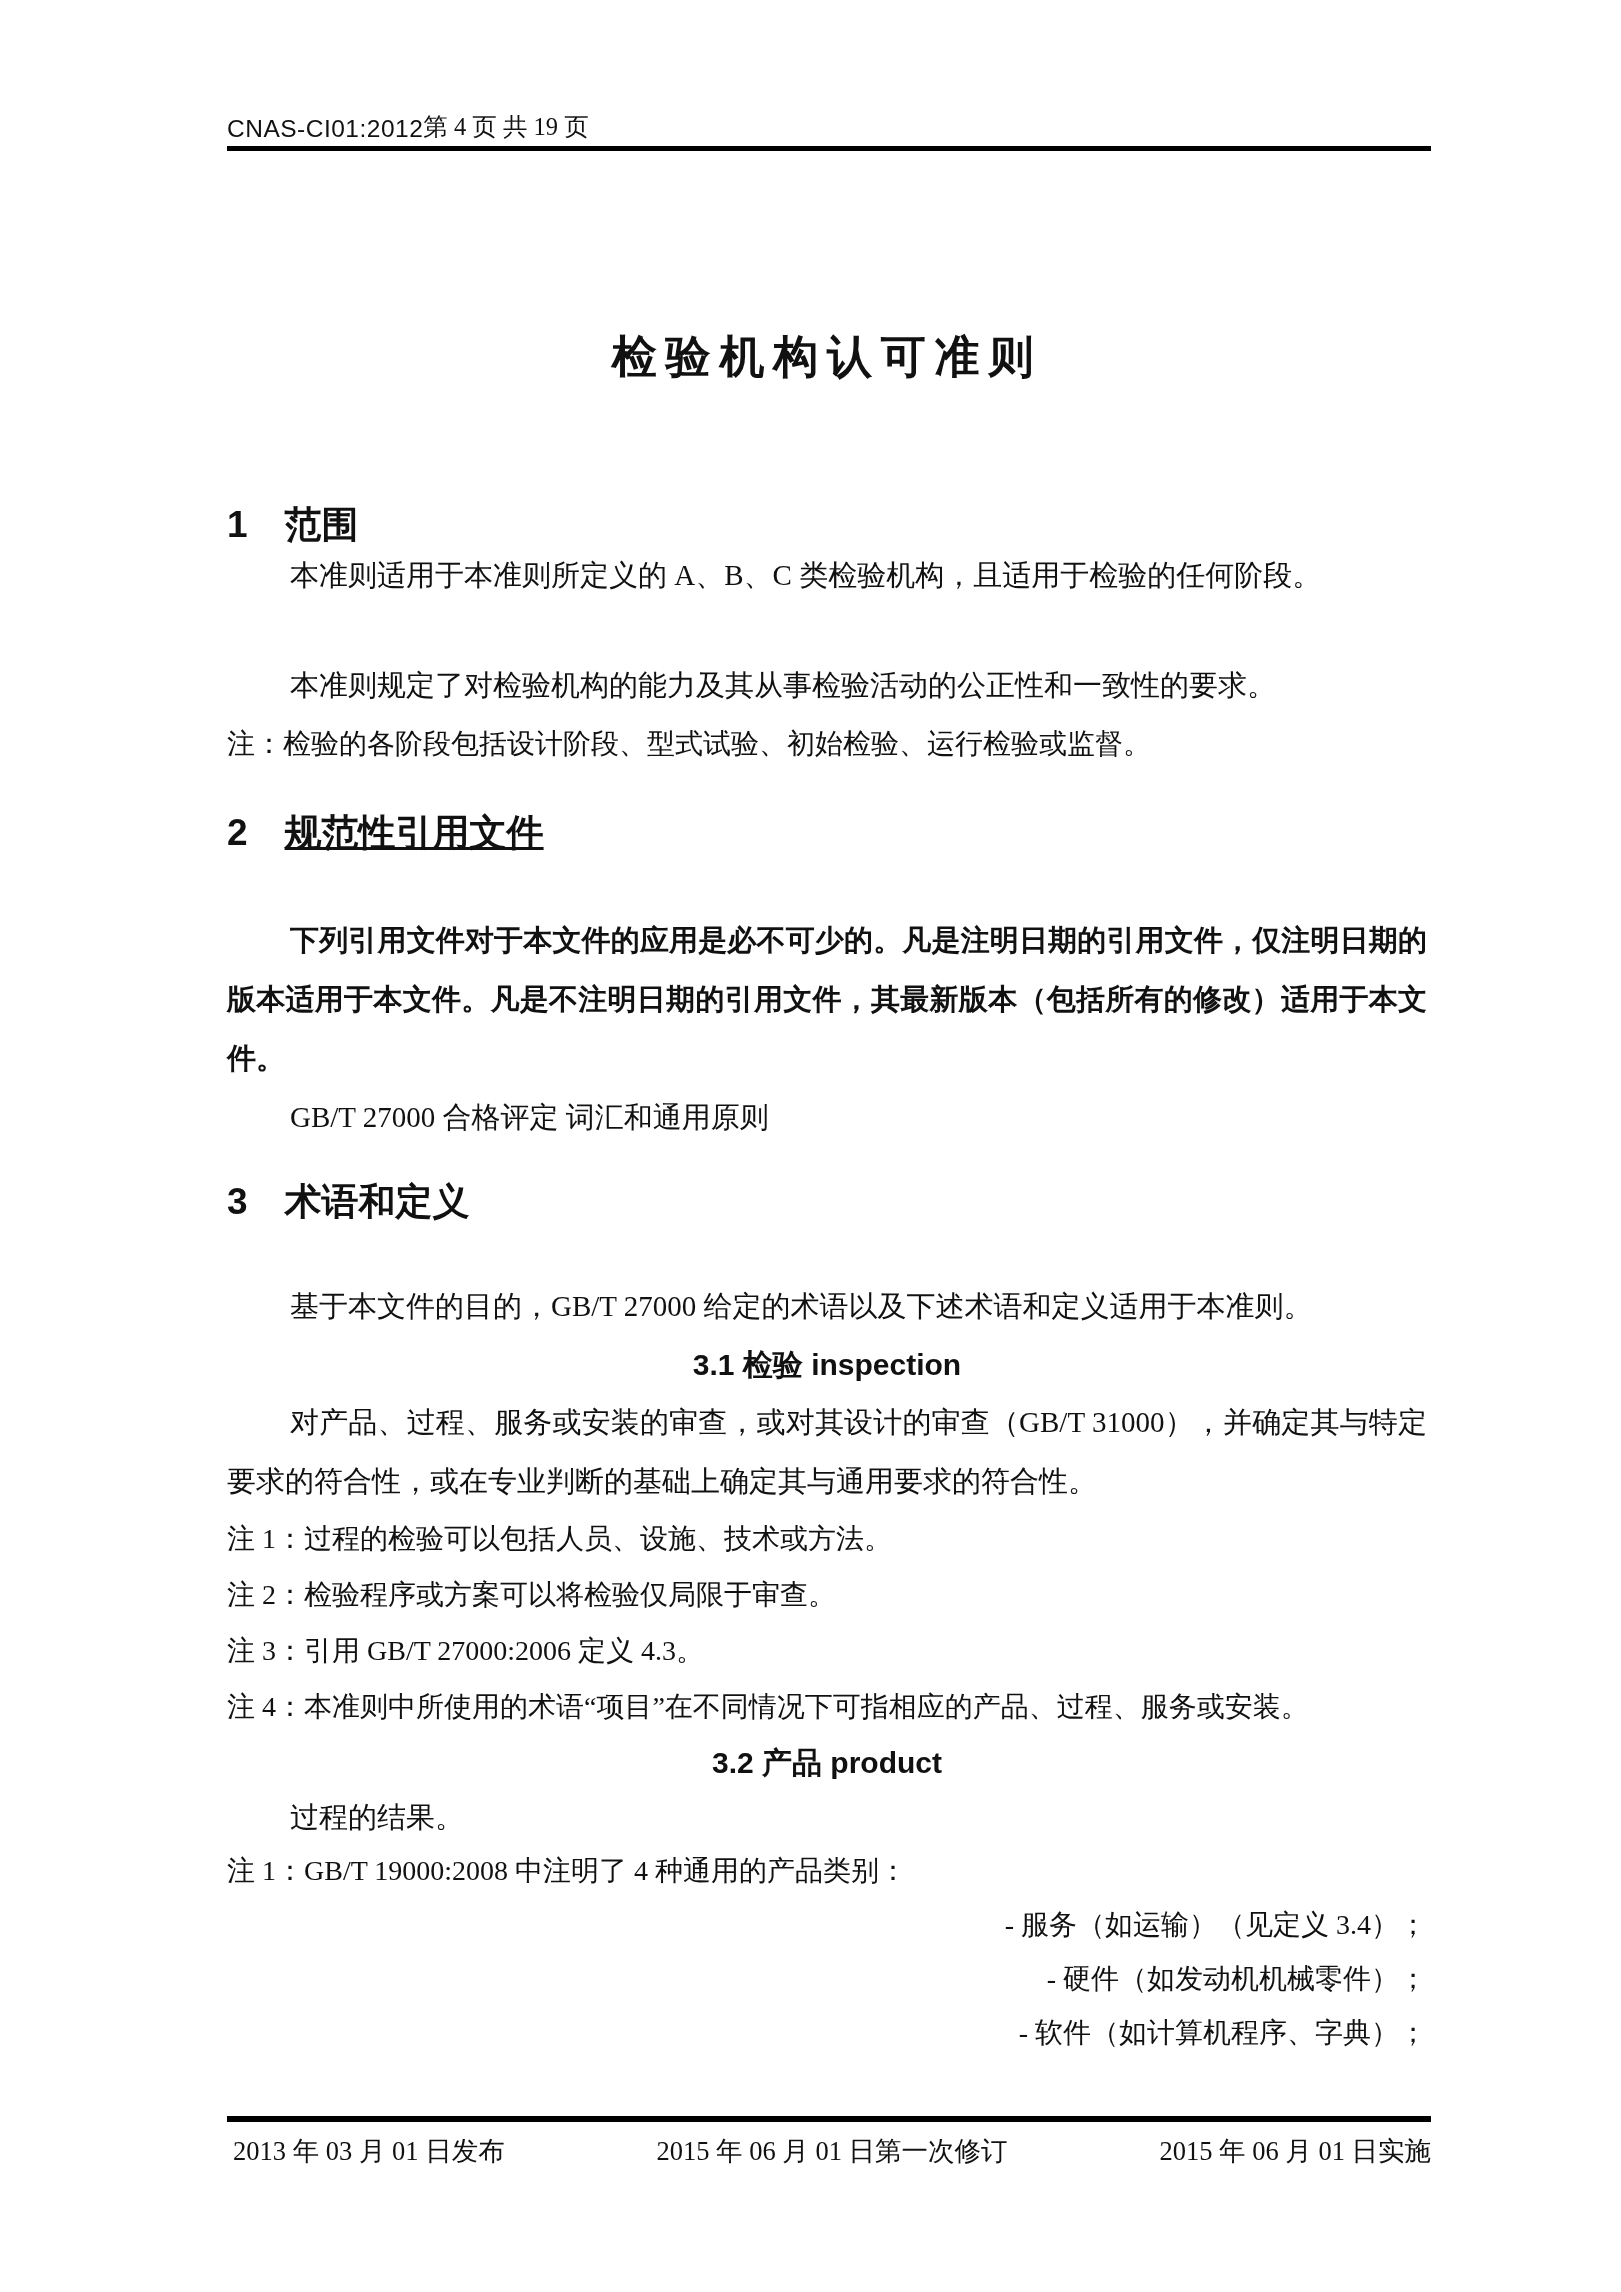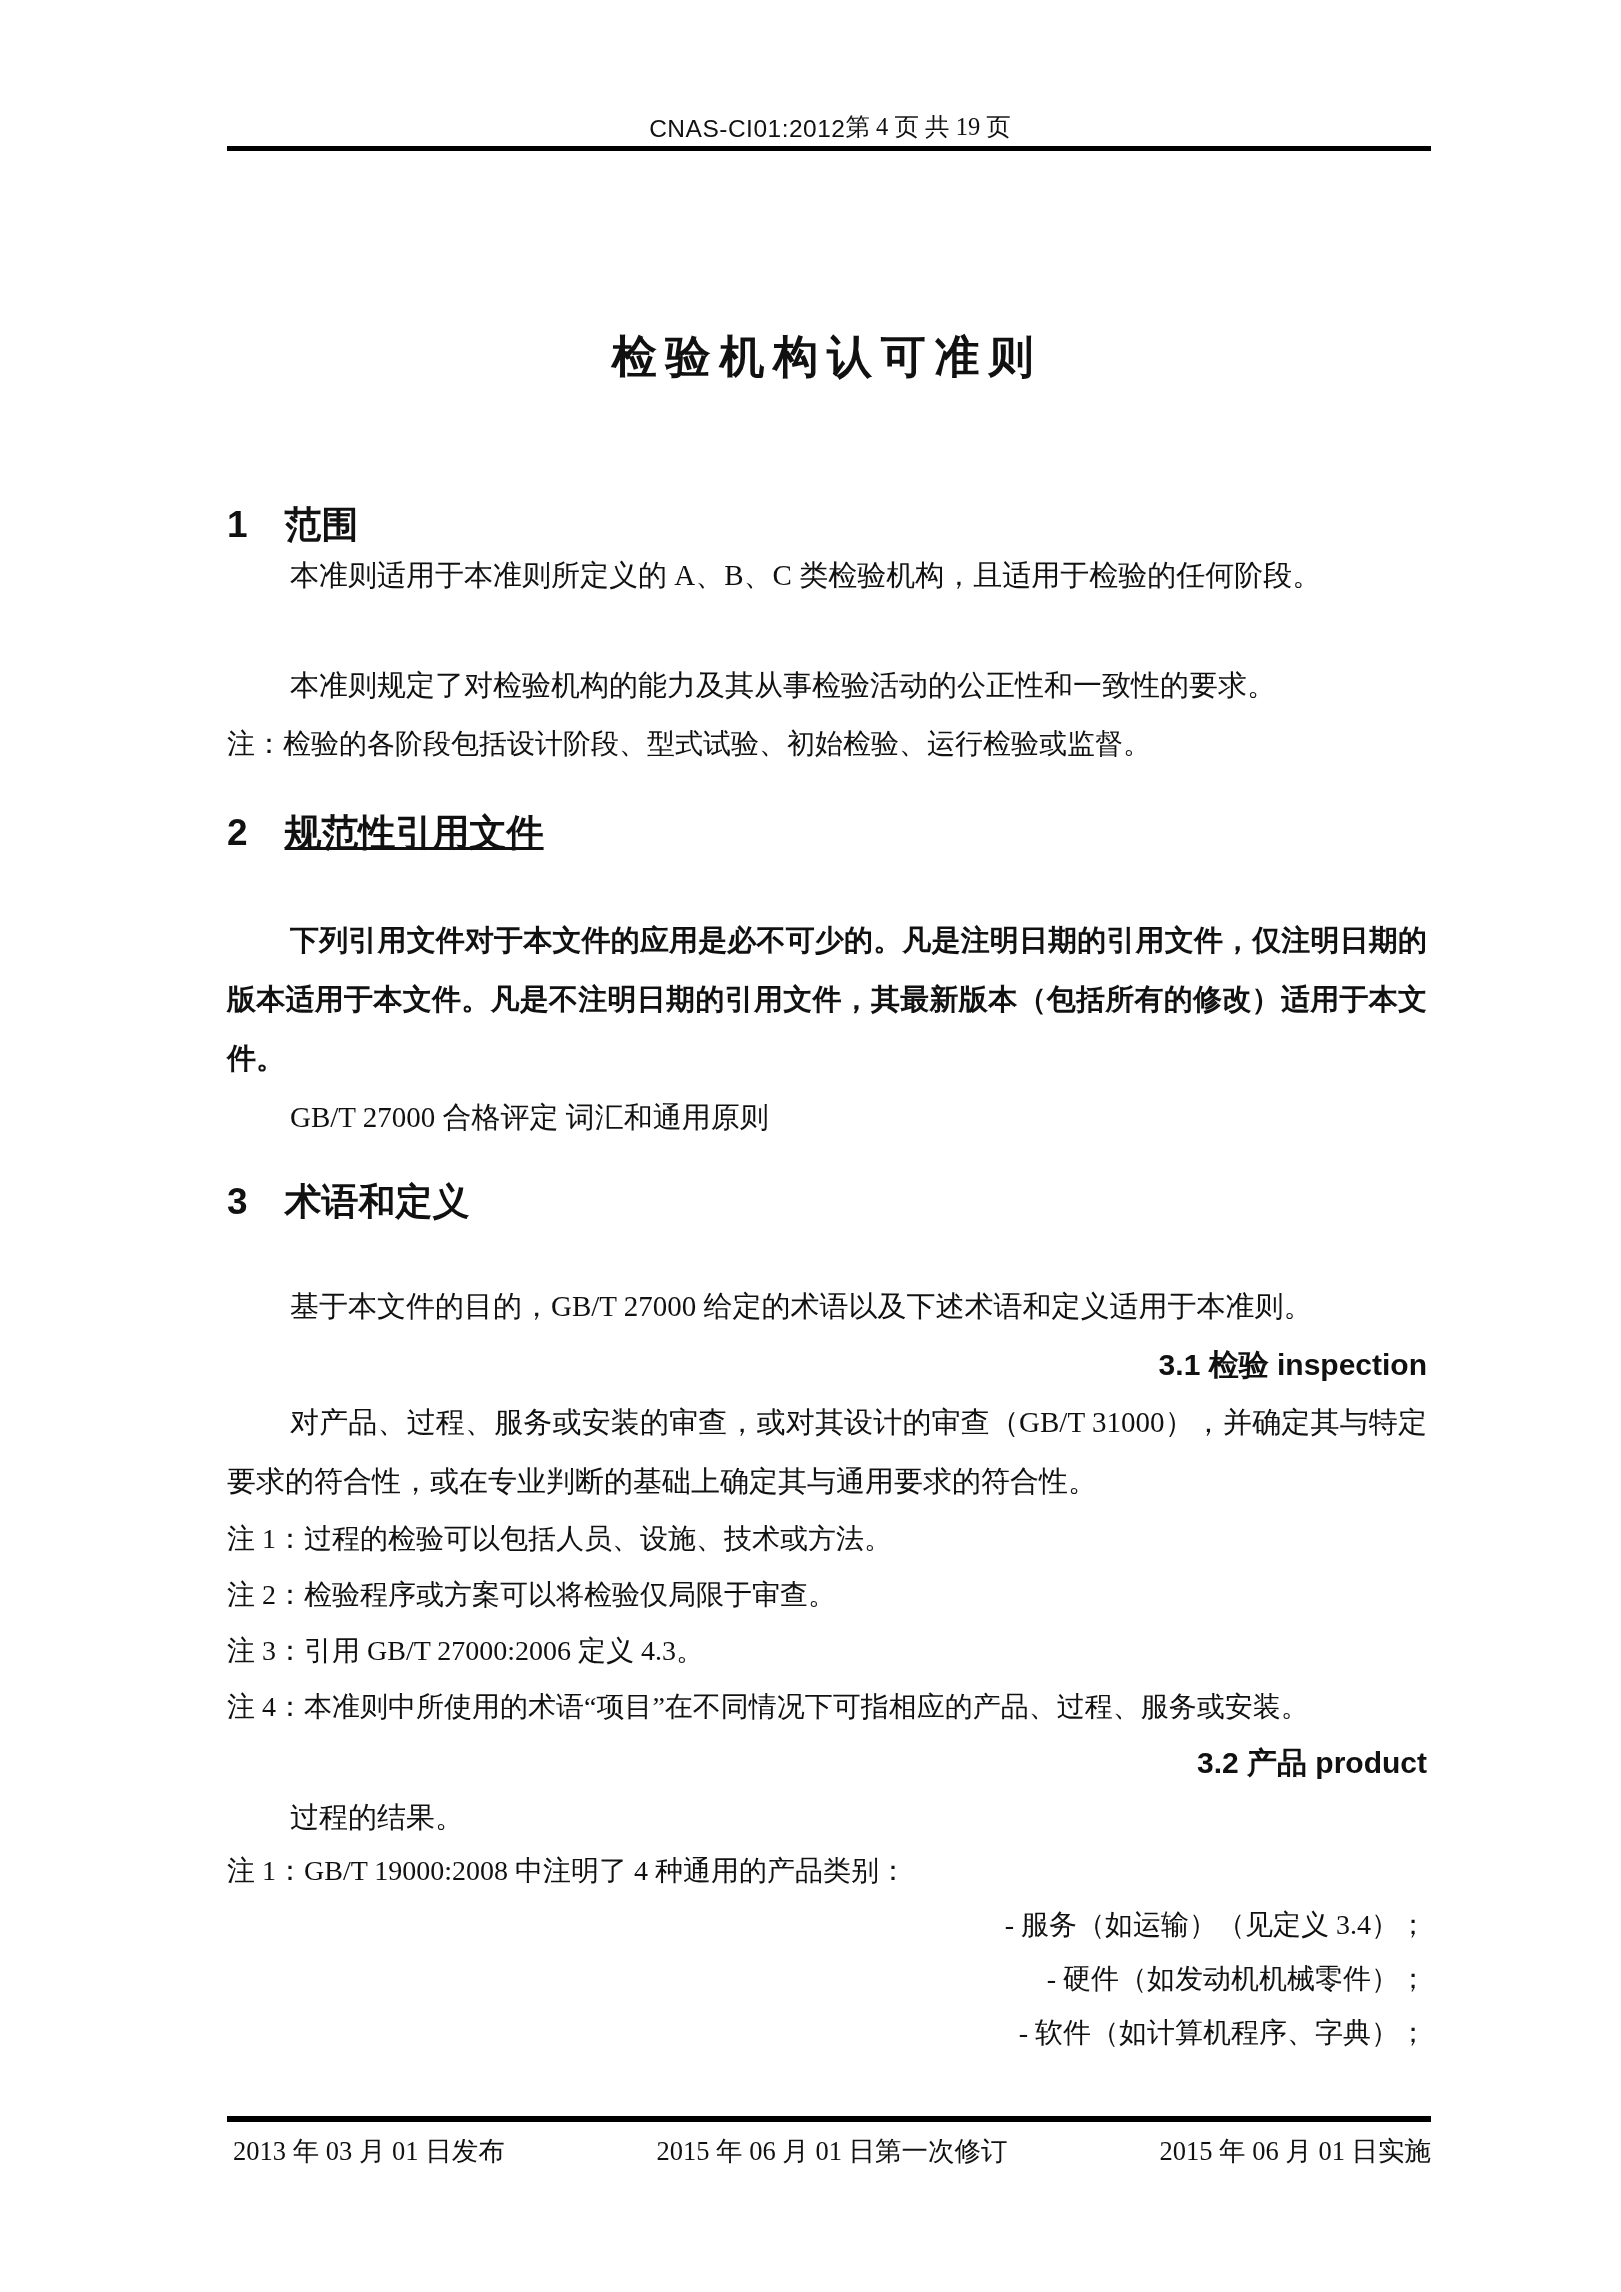--- a/index.html
+++ b/index.html
@@ -8,21 +8,21 @@
     width:1621px;height:2293px;
     margin:0 auto;
     background:#ffffff;
     color:#111;
     font-family:"Liberation Serif","DejaVu Serif",serif;
     overflow:hidden;
   }
   
   .hdr{
     position:absolute;top:110px;left:227px;right:188px;
-    display:flex;justify-content:center;align-items:flex-end;
+    display:flex;justify-content:flex-start;align-items:flex-end;
   }
   .hdr-left{
     font-family:"Liberation Sans","DejaVu Sans",sans-serif;
     font-size:24.5px;letter-spacing:0.5px;
   }
   .hdr-right{font-size:24.5px;}
   .hdr-rule{
     position:absolute;top:146px;left:227px;right:190px;
     height:4.9px;background:#000;
   }
@@ -51,21 +51,21 @@
   .indent{text-indent:63px;}
   .first-gap{margin-top:51px;}
   .gap-58{margin-top:57px;font-weight:bold;}
   .gap-55{margin-top:54px;}
   .note{margin:0;font-size:28px;line-height:56px;text-align:left;}
   .note-s1{line-height:57px;}
   .sub{
     margin:0;
     font-family:"Liberation Sans","DejaVu Sans",sans-serif;
     font-size:30px;font-weight:bold;line-height:57px;
-    text-align:right;
+    text-align:center;
   }
   .sub-32{line-height:55px;}
   .def-32{line-height:54px;}
   .note-32{font-size:28px;line-height:54px;}
   .bullet{
     margin:0 0 0 76px;
     font-size:28px;line-height:54px;text-align:right;
   }
   
   .ftr-rule{

